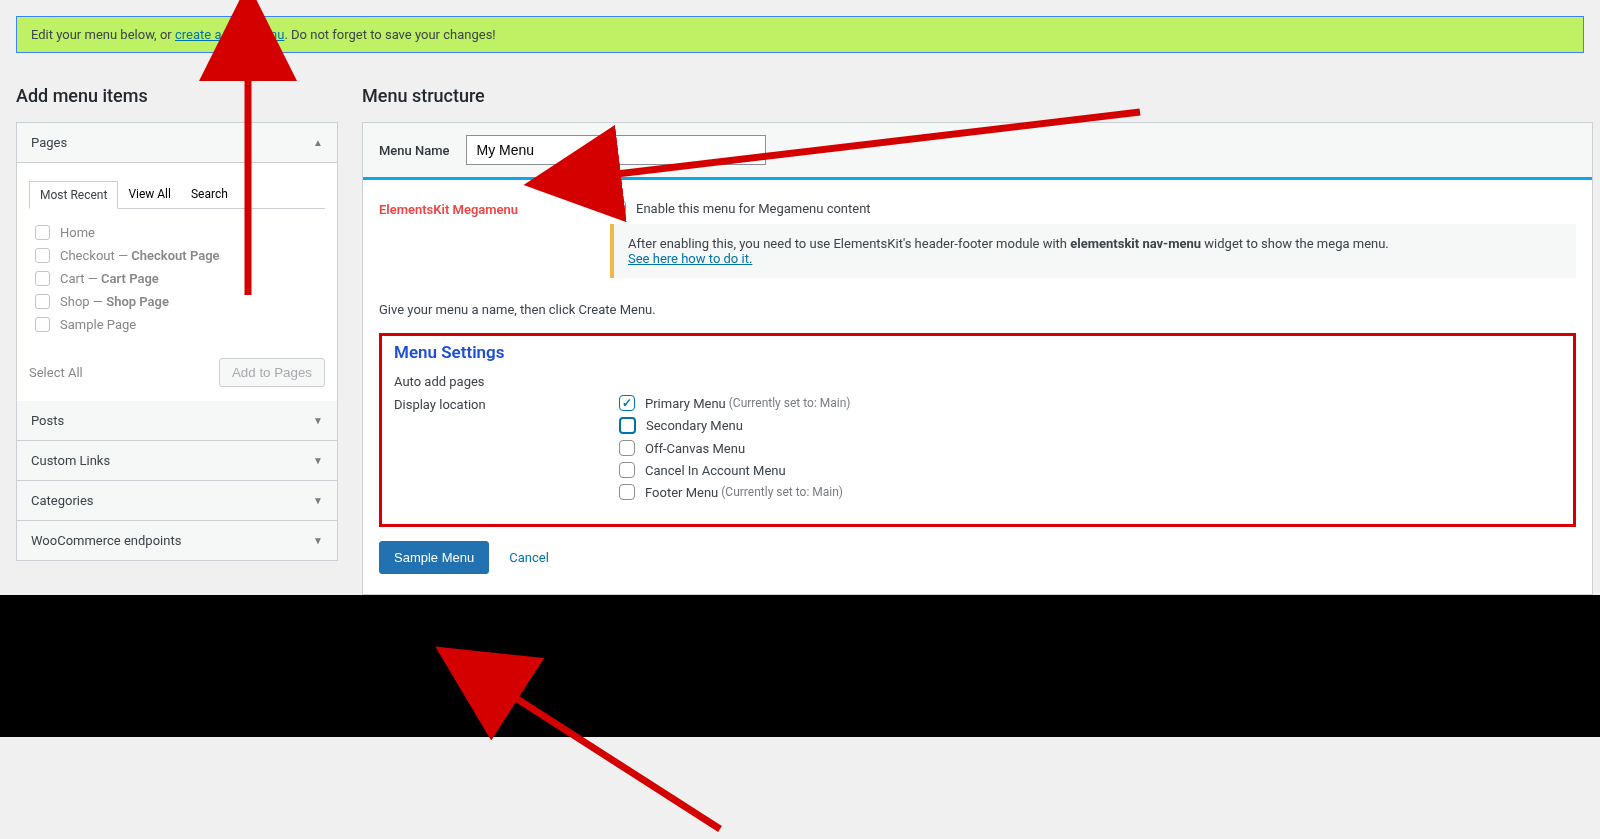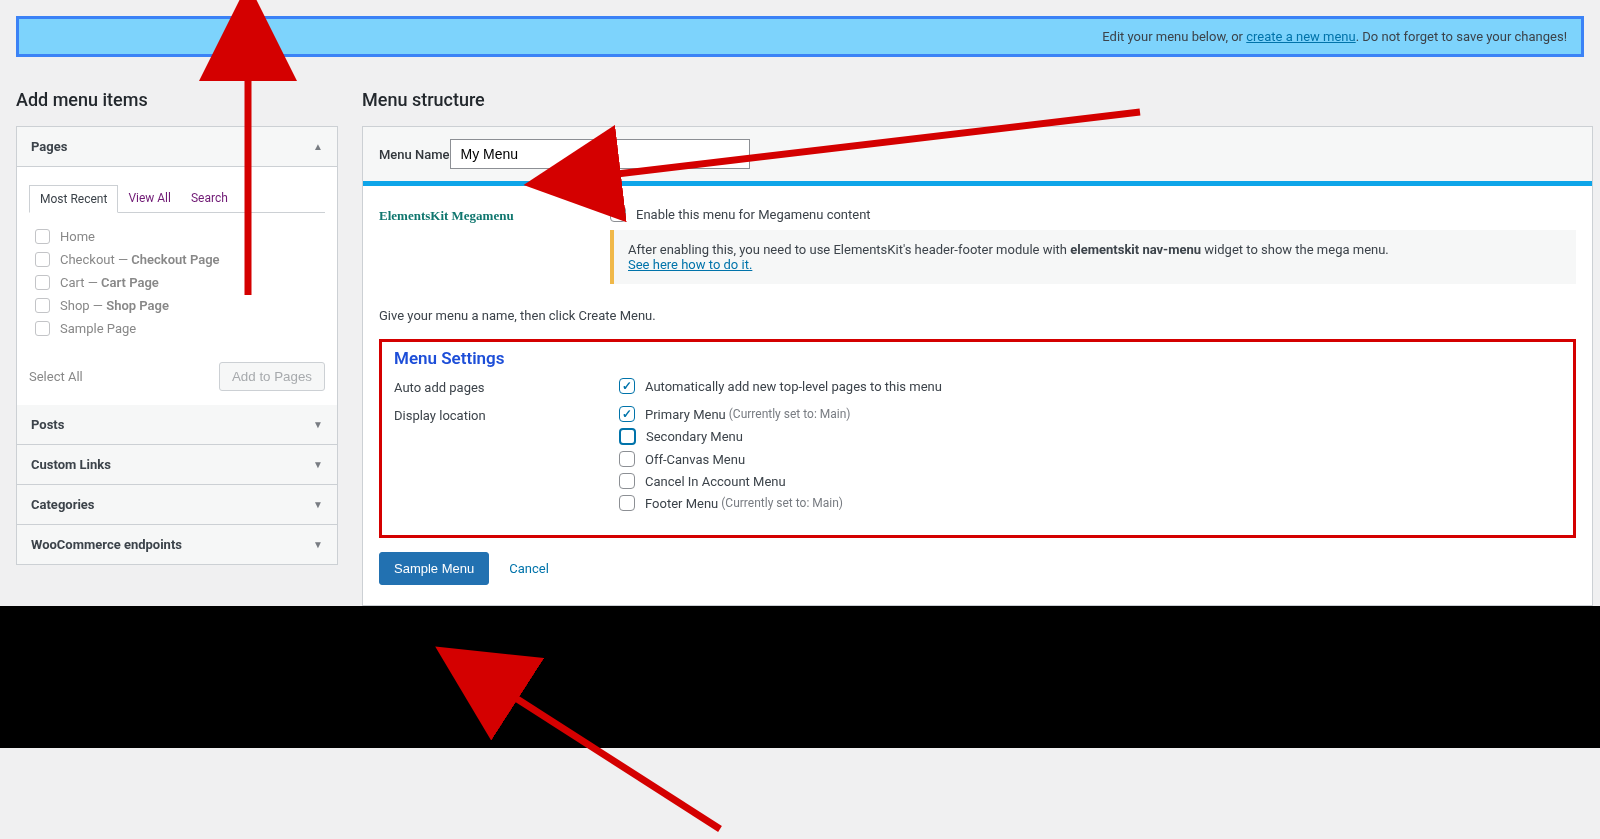--- a/index.html
+++ b/index.html
@@ -1,45 +1,45 @@
 <!DOCTYPE html>
 <html><head>
 <meta charset="utf-8">
 <style>
   * { box-sizing: border-box; margin: 0; padding: 0; }
   body { font-family: -apple-system, BlinkMacSystemFont, "Segoe UI", Roboto, sans-serif; font-size: 13px; color: #32373c; background: #f0f0f1; width: 1600px; }
-  .notice { background: #7dd3fc; border: 3px solid #3b82f6; padding: 10px 14px; margin: 16px; color: #3c434a; text-align: right; }
+  .notice { background: #bef264; border: 1px solid #3b82f6; padding: 10px 14px; margin: 16px; color: #3c434a; }
   .notice a { color: #0073aa; text-decoration: underline; cursor: pointer; }
   .wrap { padding: 0 7px 0 16px; display: flex; gap: 24px; justify-content: center; }
   .col-left { width: 322px; }
   .col-right { flex: 1; }
   h2 { font-size: 18px; font-weight: 500; color: #23282d; margin: 16px 0 16px; }
   
   .accordion { background: #fff; border: 1px solid #ccd0d4; }
-  .acc-head { background: #f6f7f7; border-bottom: 1px solid #ccd0d4; padding: 12px 14px; font-weight: 700; color: #3c434a; display: flex; justify-content: space-between; align-items: center; cursor: pointer; }
+  .acc-head { background: #f6f7f7; border-bottom: 1px solid #ccd0d4; padding: 12px 14px; font-weight: 400; color: #3c434a; display: flex; justify-content: space-between; align-items: center; cursor: pointer; }
   .acc-head:last-child { border-bottom: none; }
   .tri { font-size: 10px; color: #787c82; }
   .pages-body { padding: 18px 12px 14px; }
   .tabs { display: flex; gap: 0; border-bottom: 1px solid #ccd0d4; font-size: 12px; }
-  .tab { padding: 6px 10px; color: #701a75; cursor: pointer; }
+  .tab { padding: 6px 10px; color: #000000; cursor: pointer; }
   .tab.active { color: #3c434a; border: 1px solid #ccd0d4; border-bottom: 1px solid #fff; margin-bottom: -1px; background: #fff; }
   .pg-list { padding: 12px 6px; }
   .pg-item { display: flex; align-items: center; gap: 10px; padding: 4px 0; color: #888; }
   .pg-item b { font-weight: 600; }
   .chk { width: 15px; height: 15px; border: 1px solid #c3c4c7; border-radius: 3px; background: #fff; display: inline-block; }
   .select-row { display: flex; justify-content: space-between; align-items: center; padding-top: 10px; }
   .select-add { border: 1px solid #ccd0d4; background: #f6f7f7; color: #a7aaad; padding: 6px 12px; border-radius: 3px; }
   
   .menu-panel { background: #fff; border: 1px solid #ccd0d4; }
-  .panel-head { background: #f6f7f7; border-bottom: 5px solid #0ea5e9; padding: 12px 16px; display: flex; align-items: center; }
+  .panel-head { background: #f6f7f7; border-bottom: 3px solid #0ea5e9; padding: 12px 16px; display: flex; align-items: center; gap: 16px; }
   .label { font-weight: 500; color: #32373c; }
   .text-input { border: 1px solid #8c8f94; padding: 6px 10px; font-size: 14px; width: 300px; background: #fff; }
   .panel-body { padding: 20px 16px; }
   .row { display: flex; align-items: flex-start; gap: 16px; margin-bottom: 12px; }
-  .row-label { width: 215px; font-weight: 600; color: #0f766e; padding-top: 2px; font-family: Liberation Serif, serif; }
+  .row-label { width: 215px; font-weight: 600; color: #ef4444; padding-top: 2px; }
   .row-content { flex: 1; }
   .ck { width: 16px; height: 16px; border: 1px solid #8c8f94; border-radius: 4px; display: inline-flex; align-items: center; justify-content: center; vertical-align: middle; margin-right: 10px; background: #fff; }
   .ck.checked { border-color: #0073aa; }
   .ck.checked::after { content: "✓"; color: #0073aa; font-size: 12px; font-weight: 700; line-height: 1; }
   .ck.thick { border: 2.5px solid #0073aa; width: 17px; height: 17px; }
   .info-box { border-left: 4px solid #f0b849; background: #f6f7f7; padding: 12px 14px; margin-top: 8px; color: #3c434a; }
   .info-box a { color: #0073aa; text-decoration: underline; }
   .hint { margin: 24px 0 16px; color: #3c434a; }
   .settings-box { border: 3px solid #d40000; padding: 6px 12px 12px; }
   .settings-box h3 { font-size: 17px; font-weight: 600; color: #1d4ed8; margin-bottom: 10px; }
@@ -141,26 +141,20 @@
               <a>See here how to do it.</a>
             </div>
           </div>
         </div>
         <div class="hint">Give your menu a name, then click Create Menu.</div>
 
         <div class="settings-box">
           <h3>Menu Settings</h3>
           <div class="set-row">
             <div class="set-label">Auto add pages</div>
-            <div>
-              <label class="ck-line">
-                  <span class="ck checked"></span>
-                  <span>Automatically add new top-level pages to this menu</span>
-                </label>
-            </div>
           </div>
           <div class="set-row">
             <div class="set-label">Display location</div>
             <div>
               <label class="ck-line">
                   <span class="ck checked"></span>
                   <span>Primary Menu</span>
                   <span class="hint-sm">(Currently set to: Main)</span>
                 </label>
               <label class="ck-line">

